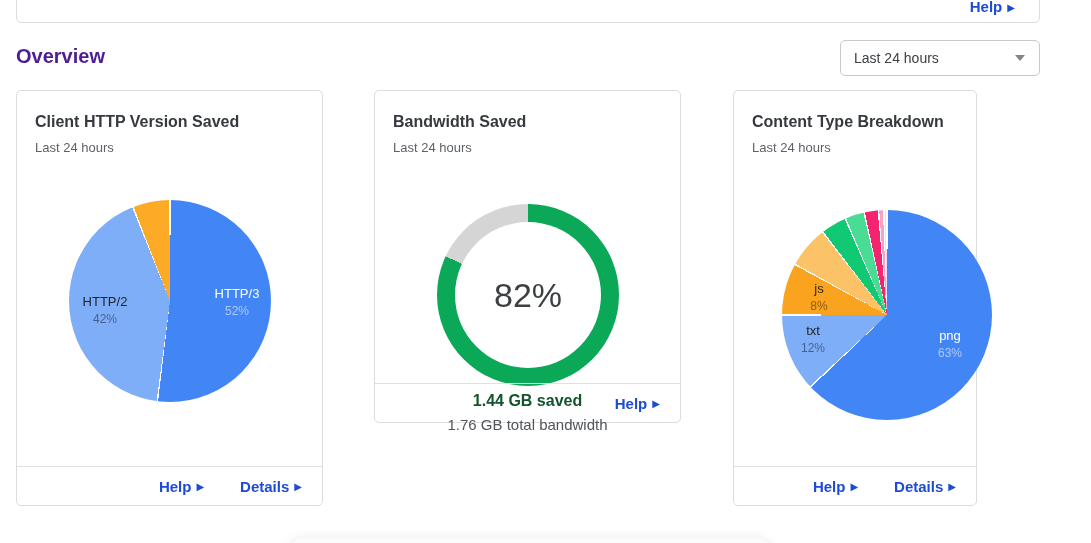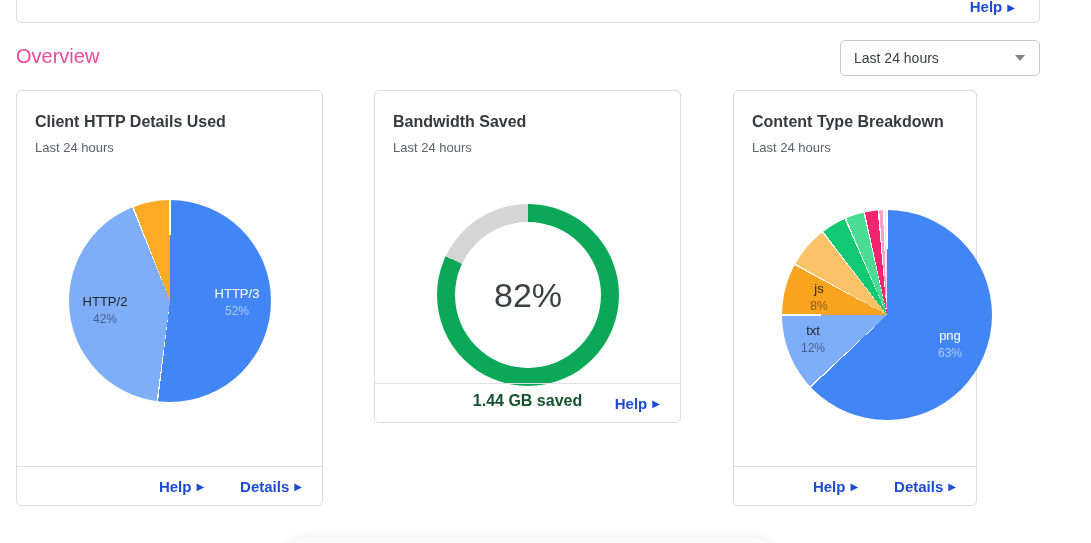--- a/index.html
+++ b/index.html
@@ -6,21 +6,21 @@
   body{font-family:"Liberation Sans","DejaVu Sans",sans-serif;-webkit-font-smoothing:antialiased;}
   .page{position:relative;width:1091px;height:543px;overflow:hidden;background:#fff;}
 
   .card{position:absolute;background:#fff;border:1px solid #dcdcdc;border-radius:5px;box-sizing:border-box;}
 
   .top-card{left:16px;top:-34px;width:1024px;height:57px;display:flex;align-items:flex-end;justify-content:flex-end;padding:0 24px 7px 0;}
 
   .link{color:#1c4bd4;font-size:15px;font-weight:600;display:inline-flex;align-items:center;gap:5px;cursor:pointer;text-decoration:none;}
   .caret{font-size:10px;line-height:1;position:relative;top:1px;}
 
-  .h-title{position:absolute;left:16px;top:45px;font-size:20px;font-weight:400;color:#ec4899;}
+  .h-title{position:absolute;left:16px;top:45px;font-size:20px;font-weight:700;color:#4c1d95;}
 
   .select{position:absolute;left:840px;top:40px;width:200px;height:36px;border:1px solid #c9c9c9;border-radius:5px;
           display:flex;align-items:center;justify-content:space-between;padding:0 14px 0 13px;box-sizing:border-box;
           font-size:14px;color:#3c4043;background:#fff;cursor:pointer;}
   .chev{width:0;height:0;border-left:5px solid transparent;border-right:5px solid transparent;border-top:6px solid #80868b;}
 
   #card1{left:16px;top:90px;width:307px;height:416px;}
   #card2{left:374px;top:90px;width:307px;height:333px;}
   #card3{left:733px;top:90px;width:244px;height:416px;}
 
@@ -63,21 +63,21 @@
     </a>
   </div>
 
   <div class="h-title">Overview</div>
   <div class="select">
     <span>Last 24 hours</span>
     <span class="chev"></span>
   </div>
 
   <div class="card" id="card1">
-    <div class="card-title">Client HTTP Details Used</div>
+    <div class="card-title">Client HTTP Version Saved</div>
     <div class="card-sub">Last 24 hours</div>
 
     <div class="pie" id="pie1" style="background: conic-gradient(rgb(255, 255, 255) 0%, rgb(255, 255, 255) 0.12%, rgb(66, 133, 244) 0.12%, rgb(66, 133, 244) 51.88%, rgb(255, 255, 255) 51.88%, rgb(255, 255, 255) 52%, rgb(255, 255, 255) 52%, rgb(255, 255, 255) 52.12%, rgb(126, 174, 248) 52.12%, rgb(126, 174, 248) 93.88%, rgb(255, 255, 255) 93.88%, rgb(255, 255, 255) 94%, rgb(255, 255, 255) 94%, rgb(255, 255, 255) 94.12%, rgb(253, 171, 39) 94.12%, rgb(253, 171, 39) 99.88%, rgb(255, 255, 255) 99.88%, rgb(255, 255, 255) 100%);">
       <div class="pie-label light" style="left:168px;top:102px;">
         <div class="pl-name">HTTP/3</div>
         <div class="pl-pct">52%</div>
       </div>
       <div class="pie-label dark" style="left:36px;top:110px;">
         <div class="pl-name">HTTP/2</div>
         <div class="pl-pct">42%</div>
@@ -100,20 +100,21 @@
     <div class="card-title">Bandwidth Saved</div>
     <div class="card-sub">Last 24 hours</div>
 
     <div class="donut" style="background: conic-gradient(rgb(10, 168, 87) 0%, rgb(10, 168, 87) 82%, rgb(213, 213, 213) 82%, rgb(213, 213, 213) 100%);">
       <div class="donut-hole">
         <div class="donut-pct">82%</div>
       </div>
     </div>
 
     <div class="saved">1.44 GB saved</div>
+    <div class="total">1.76 GB total bandwidth</div>
 
     <div class="footer">
       <a class="link">
         <span>Help</span>
         <span class="caret">▶</span>
       </a>
     </div>
   </div>
 
   <div class="card" id="card3">

